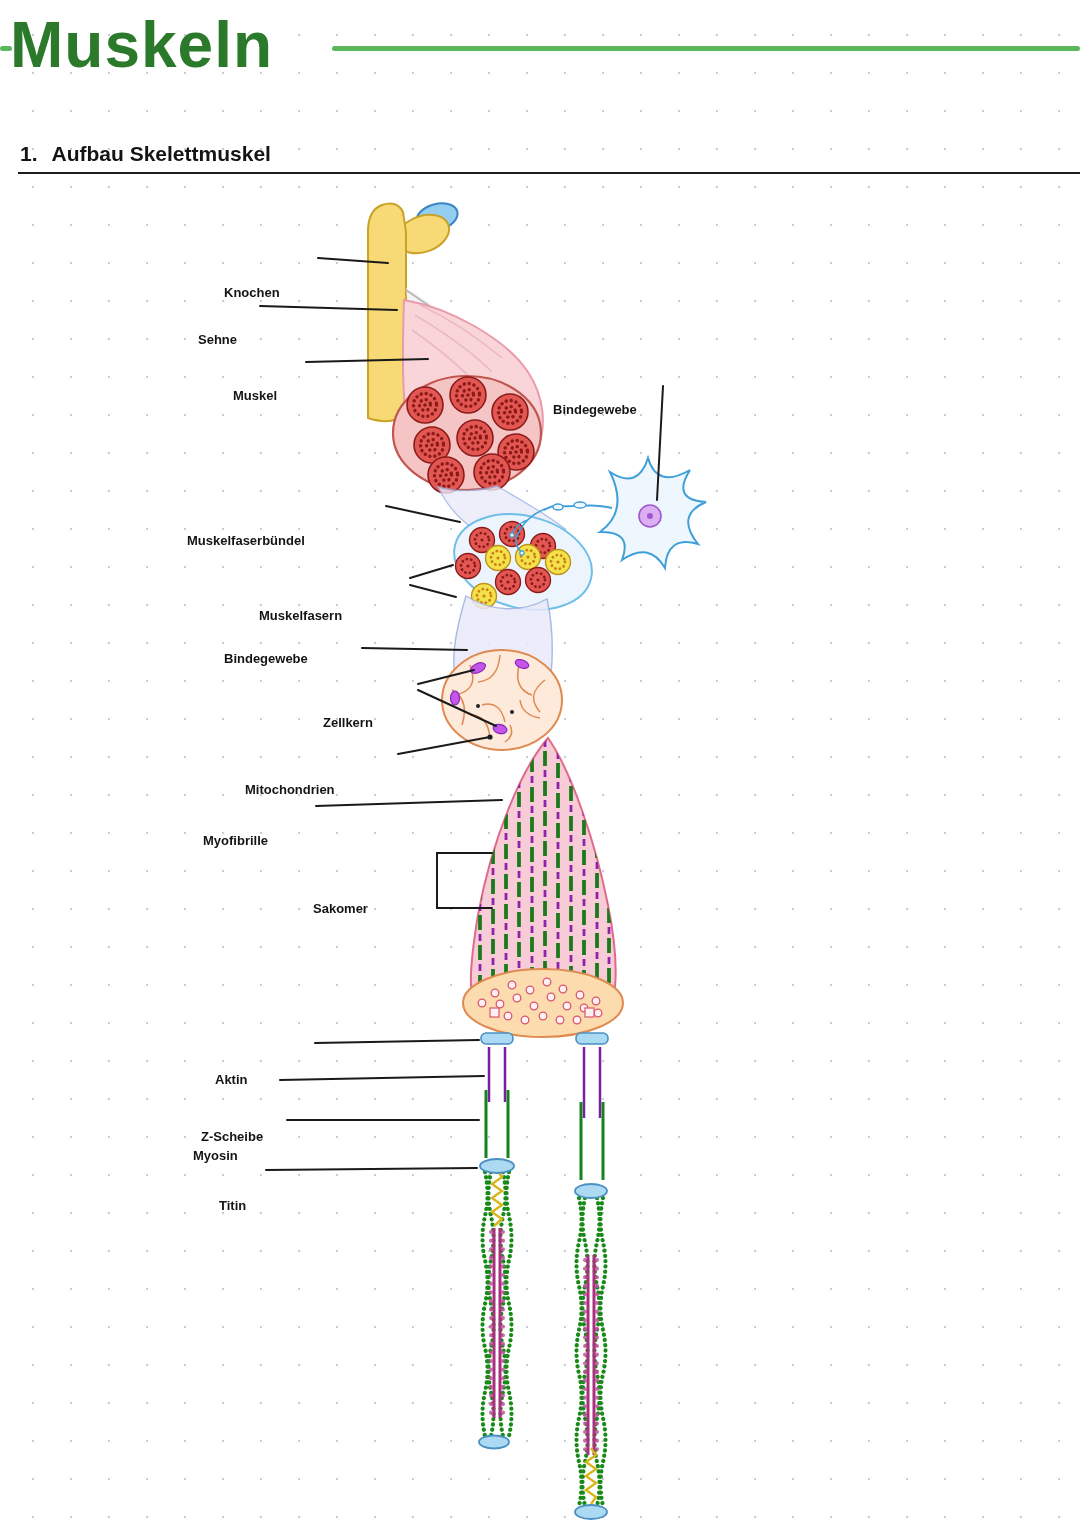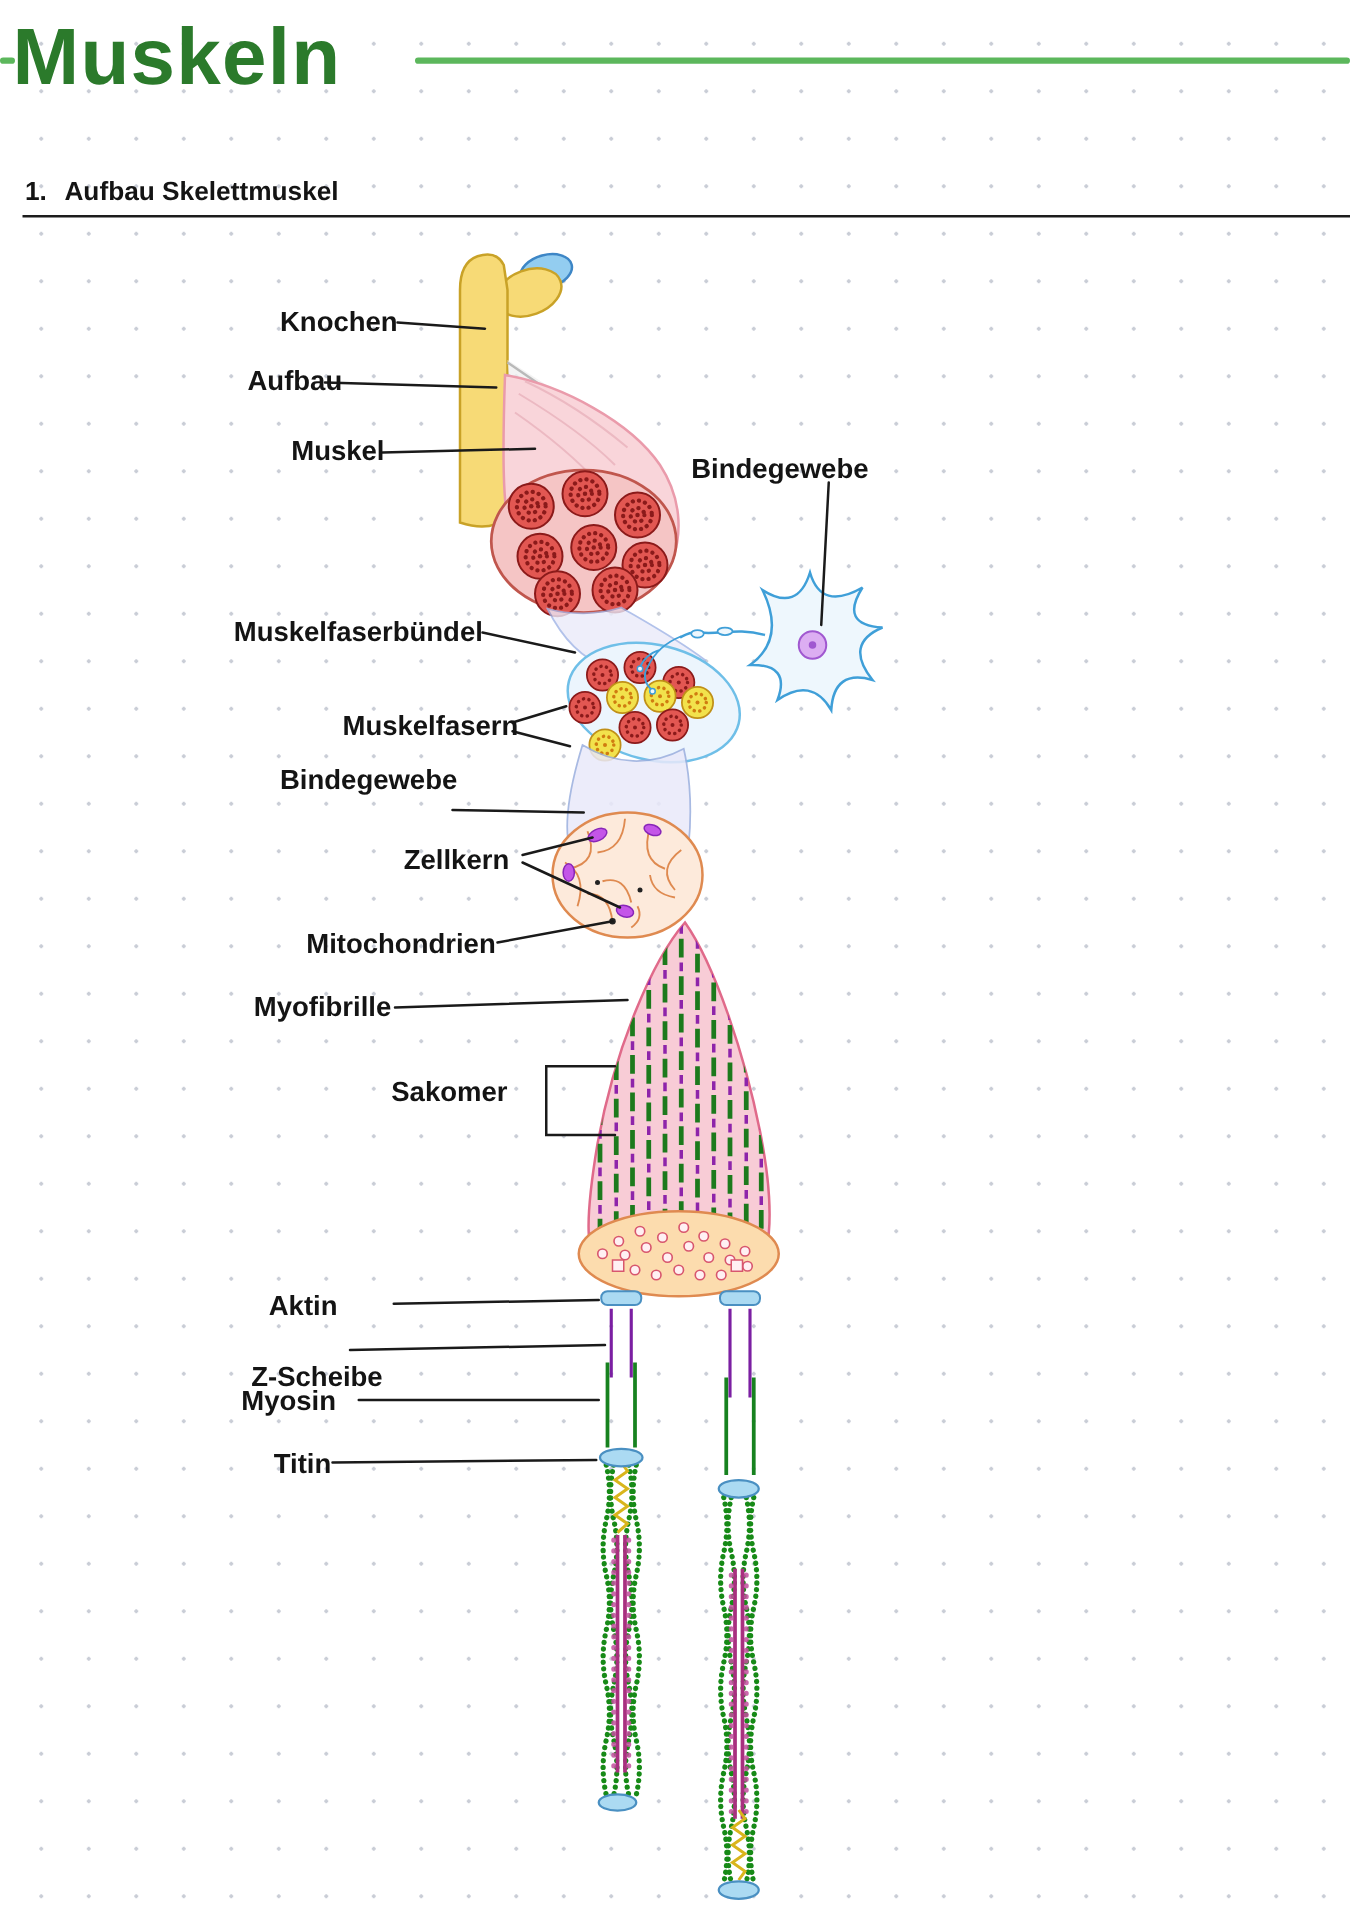--- a/index.html
+++ b/index.html
@@ -14,21 +14,21 @@
     color:#2b7a2b;letter-spacing:1px;line-height:98px;
   }
   .rule-green{position:absolute;height:5px;background:#5cb75c;border-radius:3px;}
   .rule-left{left:0;top:46px;width:12px;}
   .rule-right{left:332px;top:46px;width:748px;}
   .section-heading{
     position:absolute;left:20px;top:142px;font-size:21px;font-weight:bold;
     display:flex;gap:14px;
   }
   .heading-underline{position:absolute;left:18px;top:172px;width:1062px;height:2px;background:#1c1c1c;}
-  .lbl{position:absolute;font-weight:bold;font-size:22px;color:#141414;white-space:nowrap;}
+  .lbl{position:absolute;font-weight:bold;font-size:13px;color:#141414;white-space:nowrap;margin-top:40px;}
   svg.diagram{position:absolute;left:0;top:0;}
 </style>
 </head>
 <body>
 
 <div class="page">
 
   <div class="title">Muskeln</div>
   <div class="rule-green rule-left"></div>
   <div class="rule-green rule-right"></div>
@@ -235,25 +235,25 @@
       <path d="M316,806 L502,800"></path>
       <path d="M492,853 L437,853 L437,908 L492,908" fill="none"></path>
       <path d="M315,1043 L479,1040"></path>
       <path d="M280,1080 L484,1076"></path>
       <path d="M287,1120 L479,1120"></path>
       <path d="M266,1170 L477,1168"></path>
     </g>
   </svg>
 
   <div class="lbl" style="left:224px;top:245px">Knochen</div>
-  <div class="lbl" style="left:198px;top:292px">Aufbau</div>
+  <div class="lbl" style="left:198px;top:292px">Sehne</div>
   <div class="lbl" style="left:233px;top:348px">Muskel</div>
   <div class="lbl" style="left:553px;top:362px">Bindegewebe</div>
   <div class="lbl" style="left:187px;top:493px">Muskelfaserbündel</div>
-  <div class="lbl" style="left:274px;top:568px">Muskelfasern</div>
+  <div class="lbl" style="left:259px;top:568px">Muskelfasern</div>
   <div class="lbl" style="left:224px;top:611px">Bindegewebe</div>
   <div class="lbl" style="left:323px;top:675px">Zellkern</div>
   <div class="lbl" style="left:245px;top:742px">Mitochondrien</div>
   <div class="lbl" style="left:203px;top:793px">Myofibrille</div>
   <div class="lbl" style="left:313px;top:861px">Sakomer</div>
   <div class="lbl" style="left:201px;top:1089px">Z-Scheibe</div>
   <div class="lbl" style="left:215px;top:1032px">Aktin</div>
   <div class="lbl" style="left:193px;top:1108px">Myosin</div>
   <div class="lbl" style="left:219px;top:1158px">Titin</div>
 

